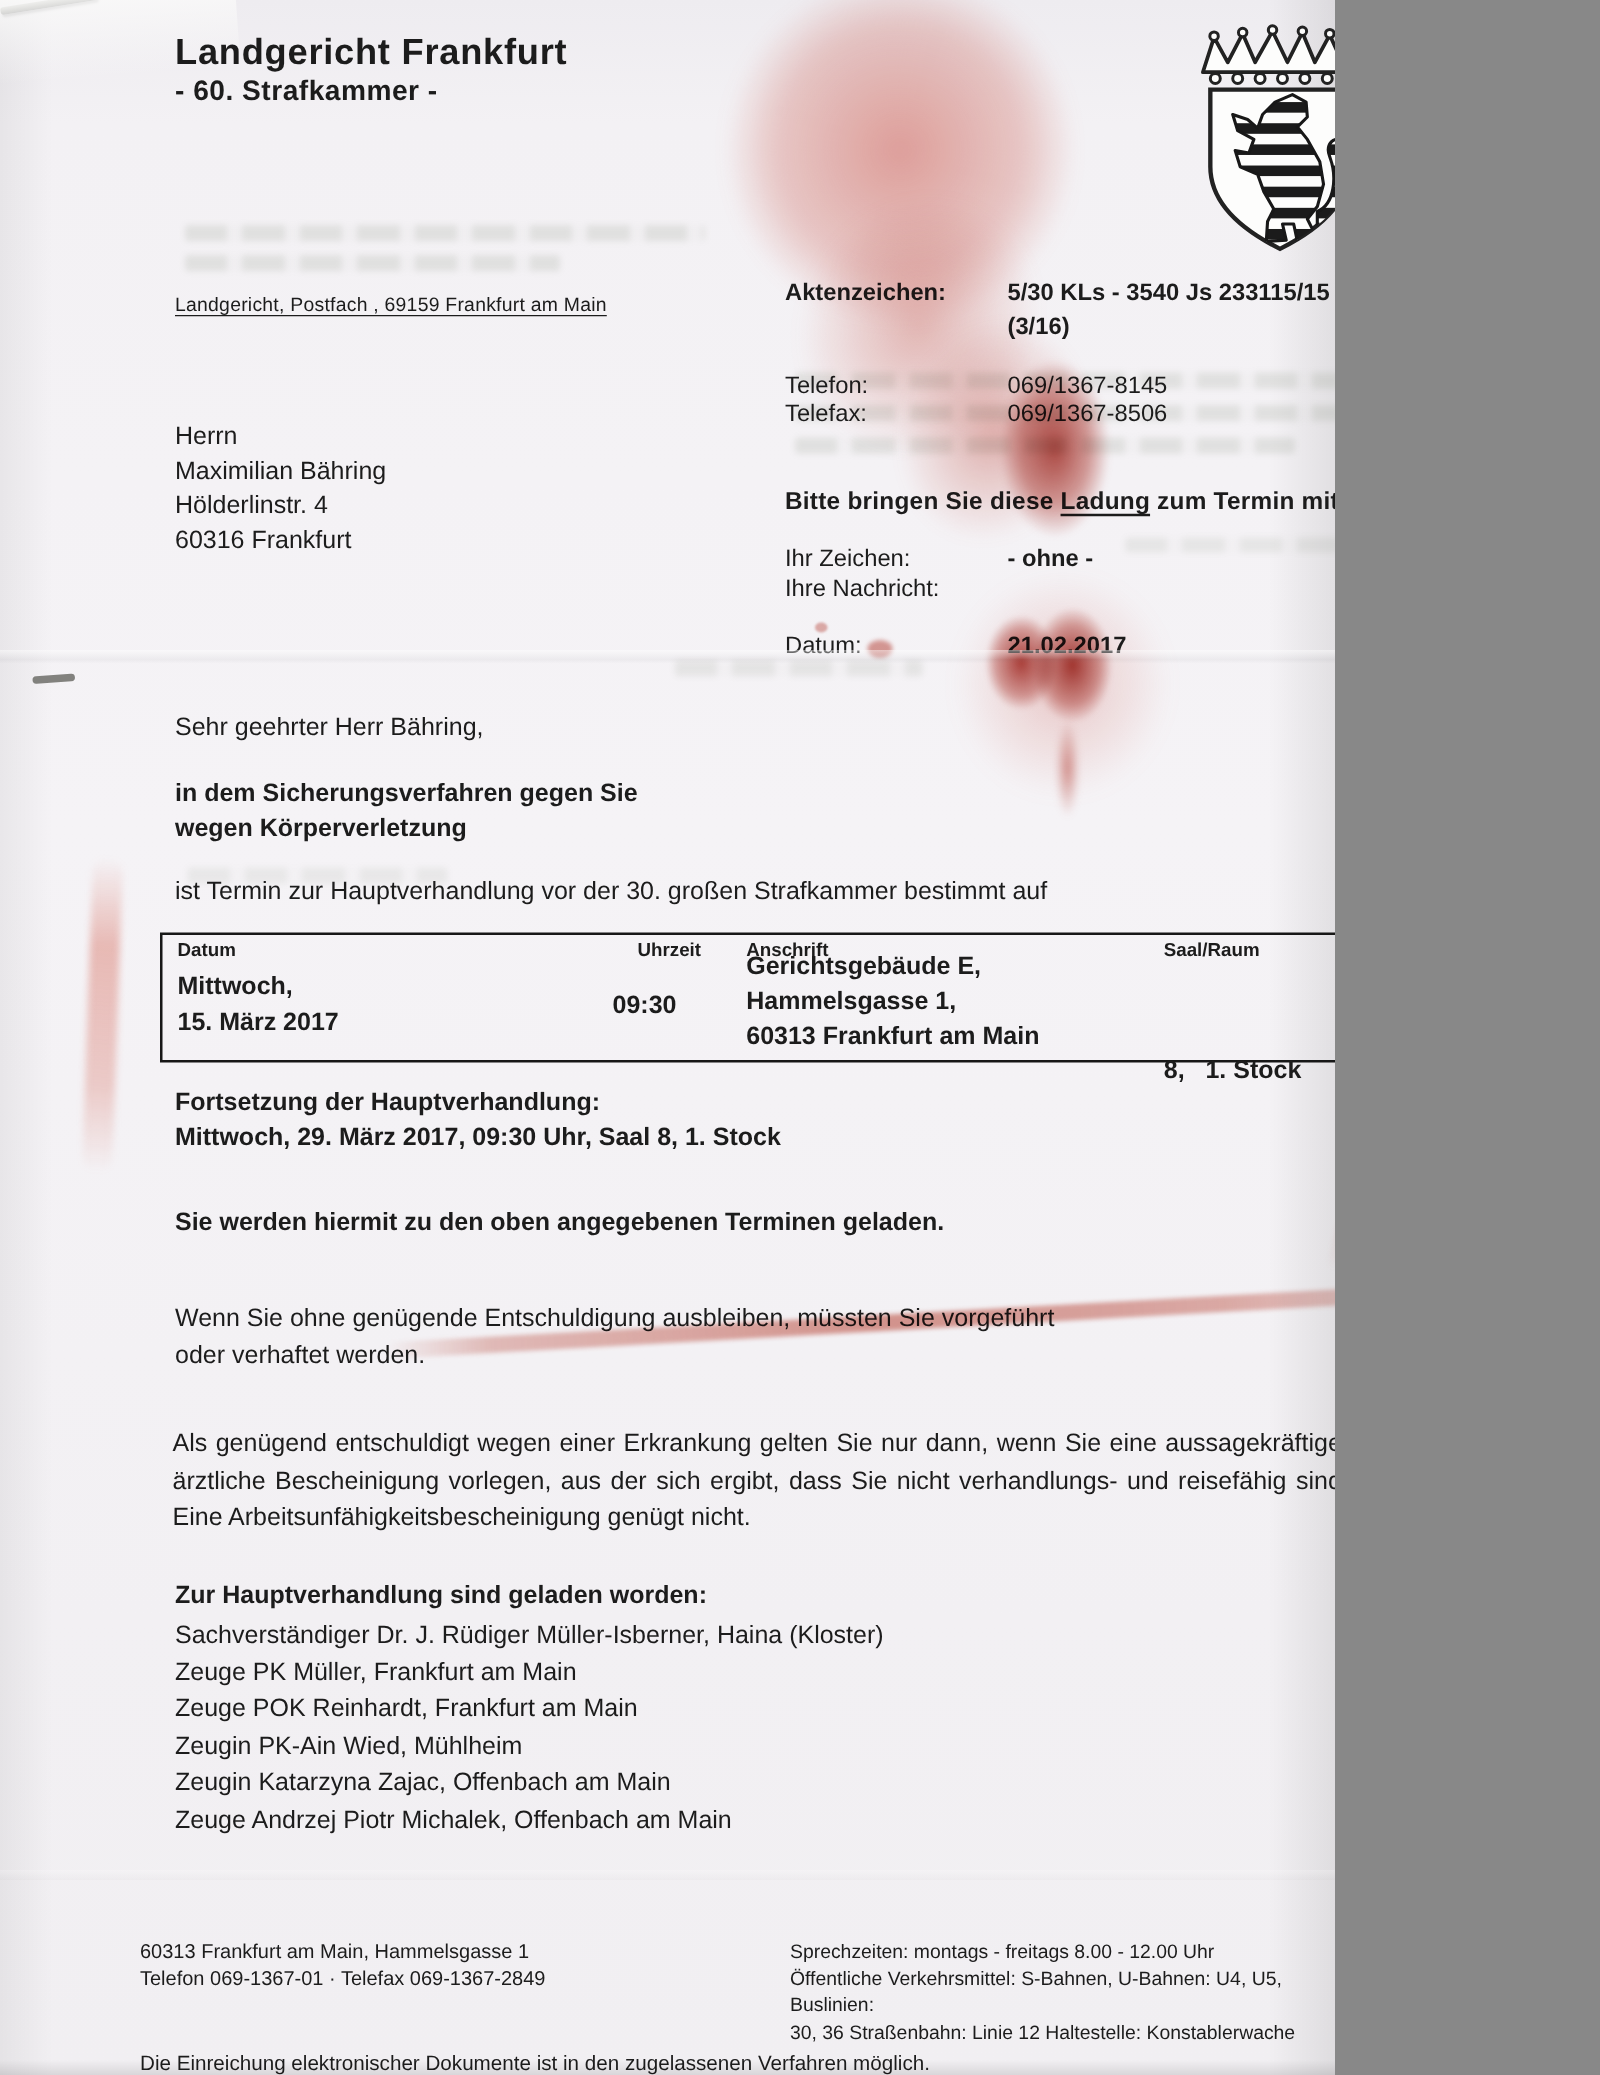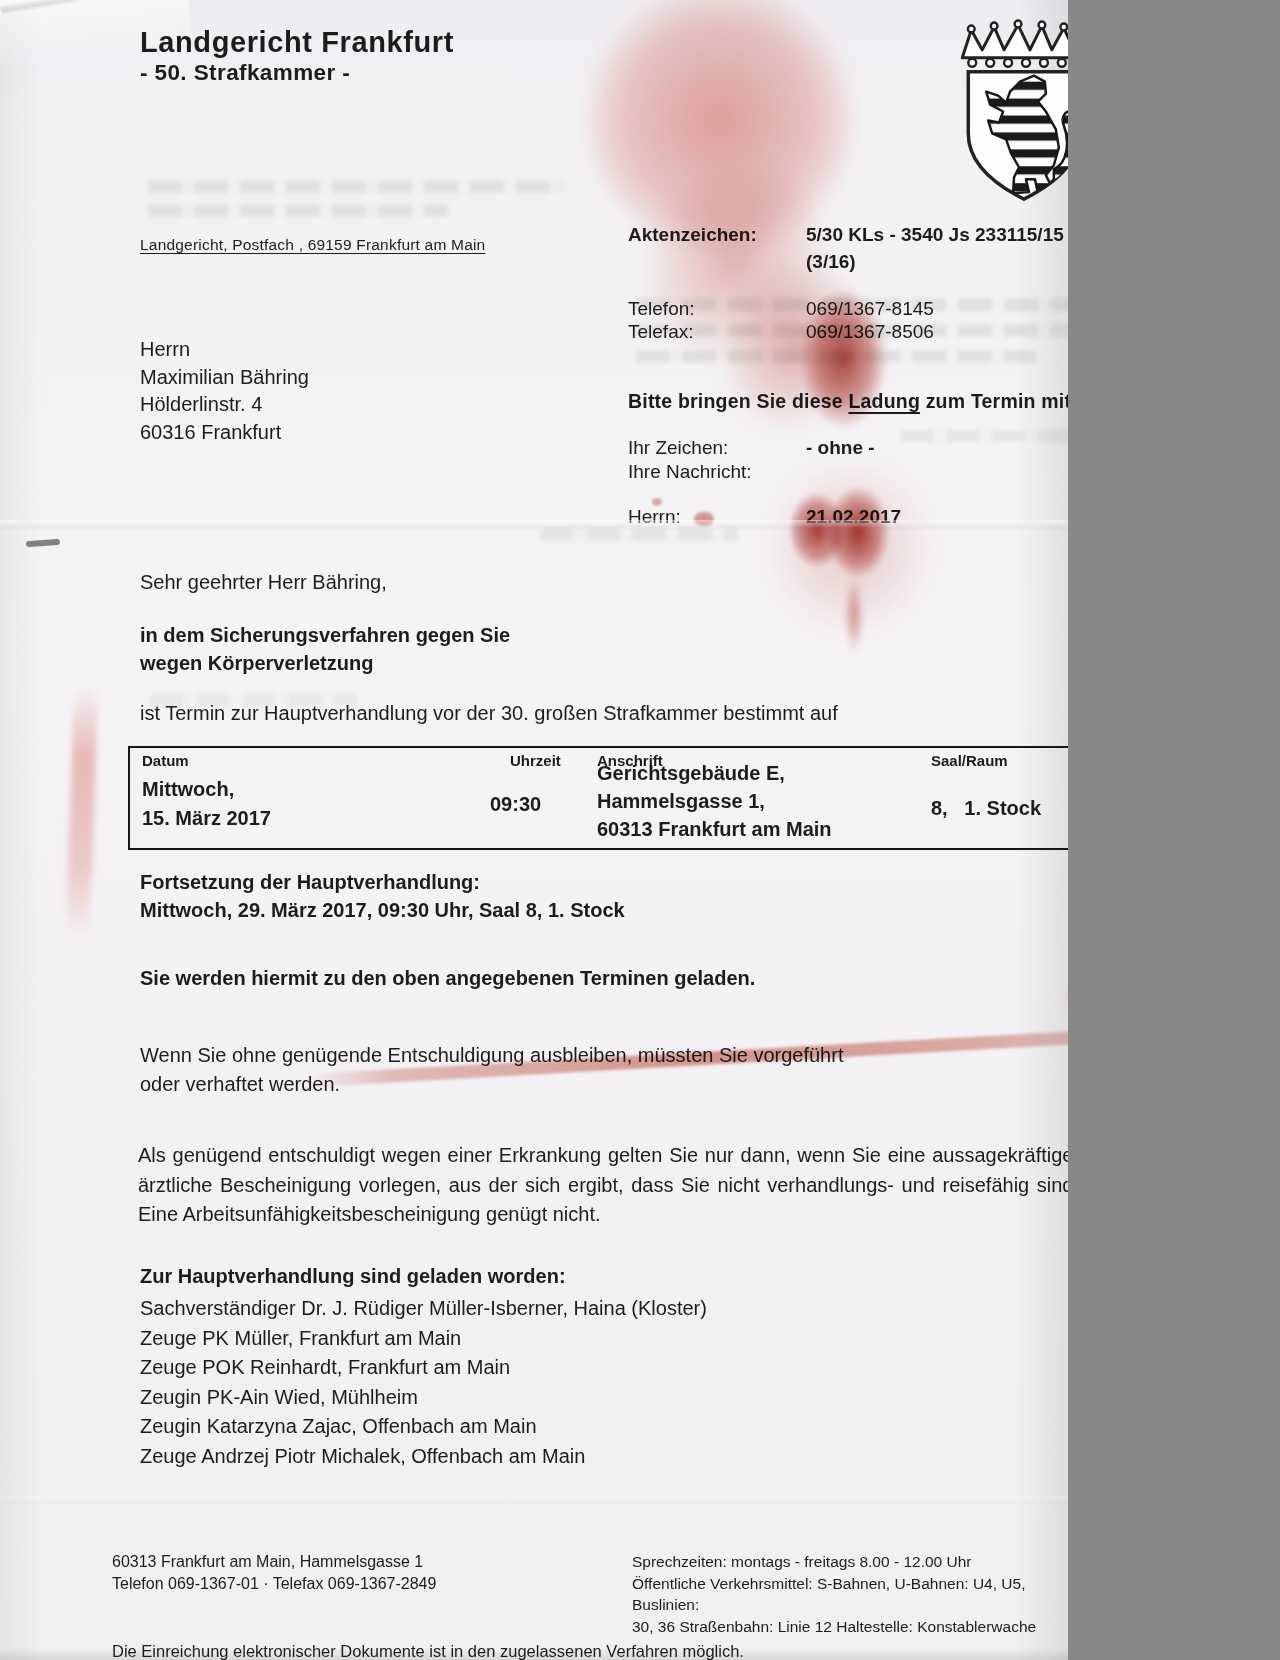--- a/index.html
+++ b/index.html
@@ -6,21 +6,21 @@
   .page{
     position:relative;width:1068px;height:1660px;overflow:hidden;
     font-family:"Liberation Sans",sans-serif;color:#1c1c1c;
     background:
       linear-gradient(90deg, rgba(0,0,0,0.05), rgba(0,0,0,0) 4%, rgba(0,0,0,0) 95%, rgba(0,0,0,0.08)),
       linear-gradient(180deg, #eeecf0 0%, #f3f1f4 6%, #f5f3f6 40%, #f2f0f3 78%, #f1eff2 100%);
   }
   .abs{position:absolute;}
   .ink{color:#1c1c1c;z-index:2;}
   .pre{white-space:pre-line;}
-  .prewrap{white-space:pre-wrap;}
+  .prewrap{white-space:pre-wrap;margin-top:48px;}
 
   
   .court-title{left:140px;top:26px;font-size:29px;font-weight:bold;letter-spacing:.6px;}
   .chamber{left:140px;top:60px;font-size:22.5px;font-weight:bold;letter-spacing:.4px;}
   .coa{left:935px;top:14px;width:176px;height:204px;z-index:2;}
 
   .sender-line{left:140px;top:236px;font-size:15.5px;letter-spacing:.2px;
     text-decoration:underline;text-underline-offset:3px;}
   .case-line{left:140px;top:257px;font-size:21px;letter-spacing:.8px;}
 
@@ -135,21 +135,21 @@
   <div class="ghost g3"></div>
   <div class="ghost g4"></div>
   <div class="ghost g5"></div>
   <div class="ghost g6"></div>
   <div class="ghost g7"></div>
   <div class="ghost g8"></div>
 
   <div class="staple"></div>
 
   <div class="abs ink court-title">Landgericht Frankfurt</div>
-  <div class="abs ink chamber">- 50. Strafkammer -</div>
+  <div class="abs ink chamber">- 60. Strafkammer -</div>
 
   <svg class="abs coa" viewBox="0 0 170 205" aria-hidden="true">
     <defs>
       <pattern id="lionstripes" width="12" height="17" patternUnits="userSpaceOnUse">
         <rect width="12" height="8.5" fill="#1b1b1b"></rect>
         <rect y="8.5" width="12" height="8.5" fill="#fdfdfc"></rect>
       </pattern>
       <clipPath id="shieldclip">
         <path d="M30,58 H142 V120 Q142,158 86,186 Q30,158 30,120 Z"></path>
       </clipPath>
@@ -195,21 +195,21 @@
   <div class="abs ink mlabel tel-label">Telefon:</div>
   <div class="abs ink mvalue tel-value">069/1367-8145</div>
   <div class="abs ink mlabel fax-label">Telefax:</div>
   <div class="abs ink mvalue fax-value">069/1367-8506</div>
 
   <div class="abs ink bring"><span>Bitte bringen Sie diese </span><span class="ul">Ladung</span><span> zum Termin mit!</span></div>
 
   <div class="abs ink mlabel iz-label">Ihr Zeichen:</div>
   <div class="abs ink mvalue iz-value">- ohne -</div>
   <div class="abs ink mlabel in-label">Ihre Nachricht:</div>
-  <div class="abs ink mlabel dat-label">Herrn:</div>
+  <div class="abs ink mlabel dat-label">Datum:</div>
   <div class="abs ink mvalue dat-value">21.02.2017</div>
 
   <div class="abs ink salutation">Sehr geehrter Herr Bähring,</div>
   <div class="abs ink subject1">in dem Sicherungsverfahren gegen Sie</div>
   <div class="abs ink subject2">wegen Körperverletzung</div>
   <div class="abs ink intro">ist Termin zur Hauptverhandlung vor der 30. großen Strafkammer bestimmt auf</div>
 
   <div class="abs htable">
     <div class="hcell" style="left:12px;top:4px;">Datum</div>
     <div class="hcell" style="left:380px;top:4px;">Uhrzeit</div>

